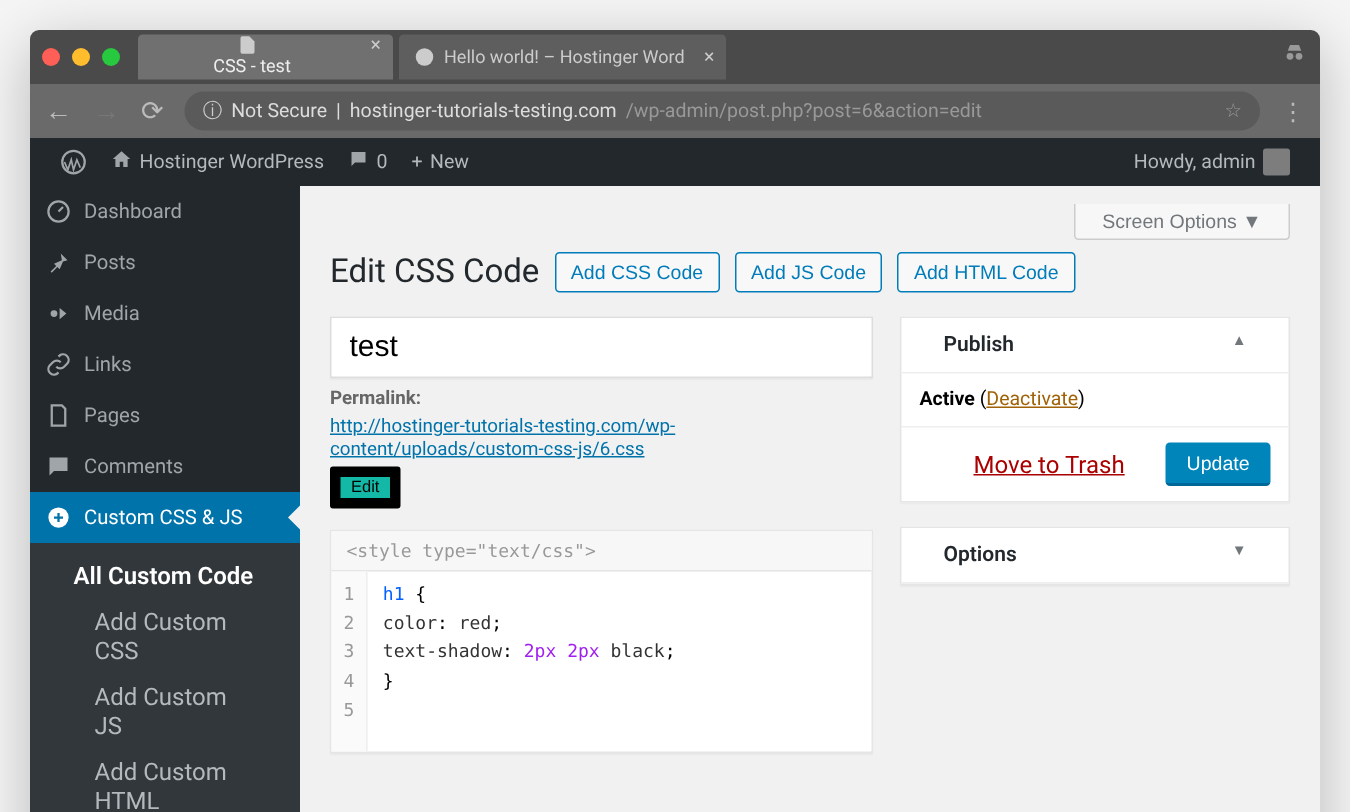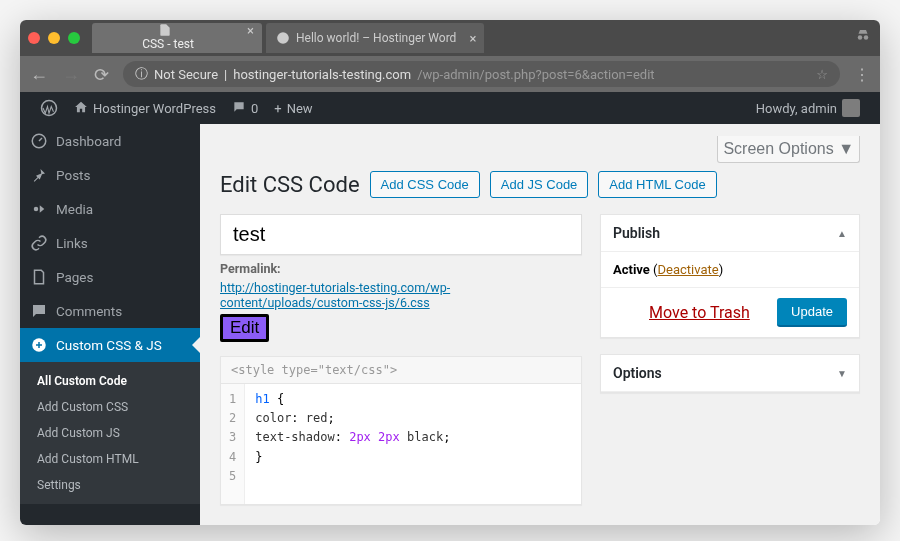--- a/index.html
+++ b/index.html
@@ -104,39 +104,39 @@
       content: '';
       position: absolute;
       right: 0;
       top: 50%;
       transform: translateY(-50%);
       border: 8px solid transparent;
       border-right-color: #f1f1f1;
     }
     .sidebar-icon { width: 18px; height: 18px; display: inline-flex; align-items: center; justify-content: center; }
     .sidebar-sub { background: #32373c; padding: 6px 0; }
-    .sidebar-sub-item { padding: 6px 17px; font-size: 12px; cursor: pointer; }
+    .sidebar-sub-item { padding: 6px 29px; font-size: 16px; cursor: pointer; }
     .sidebar-sub-item.active { color: #fff; font-weight: 600; }
-    .sidebar-sub-item:not(.active) { color: #b4b9be; }
+    .sidebar-sub-item:not(.active) { color: #b4b9be; margin-left: 14px; }
     
     .main {
       flex: 1;
       background: #f1f1f1;
       padding: 12px 20px 20px;
     }
     .screen-options {
       text-align: right;
       margin-bottom: 8px;
     }
     .screen-options-btn {
       background: #f7f7f7;
       border: 1px solid #ccc;
       border-top: none;
-      padding: 4px 5px;
-      font-size: 16px;
+      padding: 4px 18px;
+      font-size: 13px;
       color: #72777c;
       border-radius: 0 0 3px 3px;
     }
     
     .page-heading { display: flex; align-items: center; gap: 10px; margin-bottom: 16px; flex-wrap: wrap; }
     .page-title { font-size: 22px; font-weight: 400; color: #23282d; }
     .header-btn {
       border: 1px solid #007cba;
       color: #007cba;
       background: #f8f8f8;
@@ -154,34 +154,34 @@
       padding: 8px 12px;
       font-size: 20px;
       background: #fff;
       border: 1px solid #ddd;
       box-shadow: 0 1px 1px rgba(0,0,0,0.04);
       margin-bottom: 6px;
     }
     
     .permalink { font-size: 12.5px; color: #666; margin-bottom: 14px; display: flex; align-items: center; flex-wrap: wrap; gap: 4px; }
     .permalink a { color: #0073aa; text-decoration: underline; }
-    .permalink-edit { border: 3px solid #000000; background: #8b5cf6; padding: 1px 7px; font-size: 17px; border-radius: 2px; }
+    .permalink-edit { border: 7px solid #000000; background: #14b8a6; padding: 1px 7px; font-size: 11px; border-radius: 2px; }
     
     .editor-wrap { background: #fff; border: 1px solid #e5e5e5; box-shadow: 0 1px 1px rgba(0,0,0,0.04); }
     .editor-header { background: #f7f7f7; padding: 6px 10px; font-family: monospace; font-size: 12px; color: #999; border-bottom: 1px solid #e5e5e5; }
     .code-area { display: flex; }
     .gutter { background: #fafafa; border-right: 1px solid #eee; padding: 6px 8px; font-family: monospace; font-size: 12px; color: #999; text-align: right; line-height: 1.6; }
     .code { padding: 6px 10px; font-family: monospace; font-size: 12px; line-height: 1.6; flex: 1; min-height: 120px; }
     .code .sel { color: #0062ff; }
     .code .prop { color: #333; }
     .code .val-kw { color: #333; }
     .code .val-num { color: #a020f0; }
     
     .postbox { background: #fff; border: 1px solid #e5e5e5; box-shadow: 0 1px 1px rgba(0,0,0,0.04); margin-bottom: 16px; }
-    .postbox-header { padding: 10px 12px; font-weight: 600; font-size: 14px; color: #23282d; border-bottom: 1px solid #eee; display: flex; align-items: center; }
+    .postbox-header { padding: 10px 28px; font-weight: 600; font-size: 14px; color: #23282d; border-bottom: 1px solid #eee; display: flex; align-items: flex-start; }
     .postbox-header .toggle { margin-left: auto; color: #72777c; font-size: 10px; }
     .postbox-body { padding: 10px 12px; font-size: 13px; }
     .postbox-footer { padding: 10px 12px; border-top: 1px solid #eee; display: flex; align-items: center; }
     .deactivate { color: #a16207; text-decoration: underline; margin-top: 13px; }
     .trash { color: #a00; text-decoration: underline; margin-left: 36px; }
     .update-btn { margin-left: auto; background: #0085ba; color: #fff; border: none; padding: 6px 14px; font-size: 13px; border-radius: 3px; border-bottom: 2px solid #006799; }
   </style>
 </head>
 <body>
 

